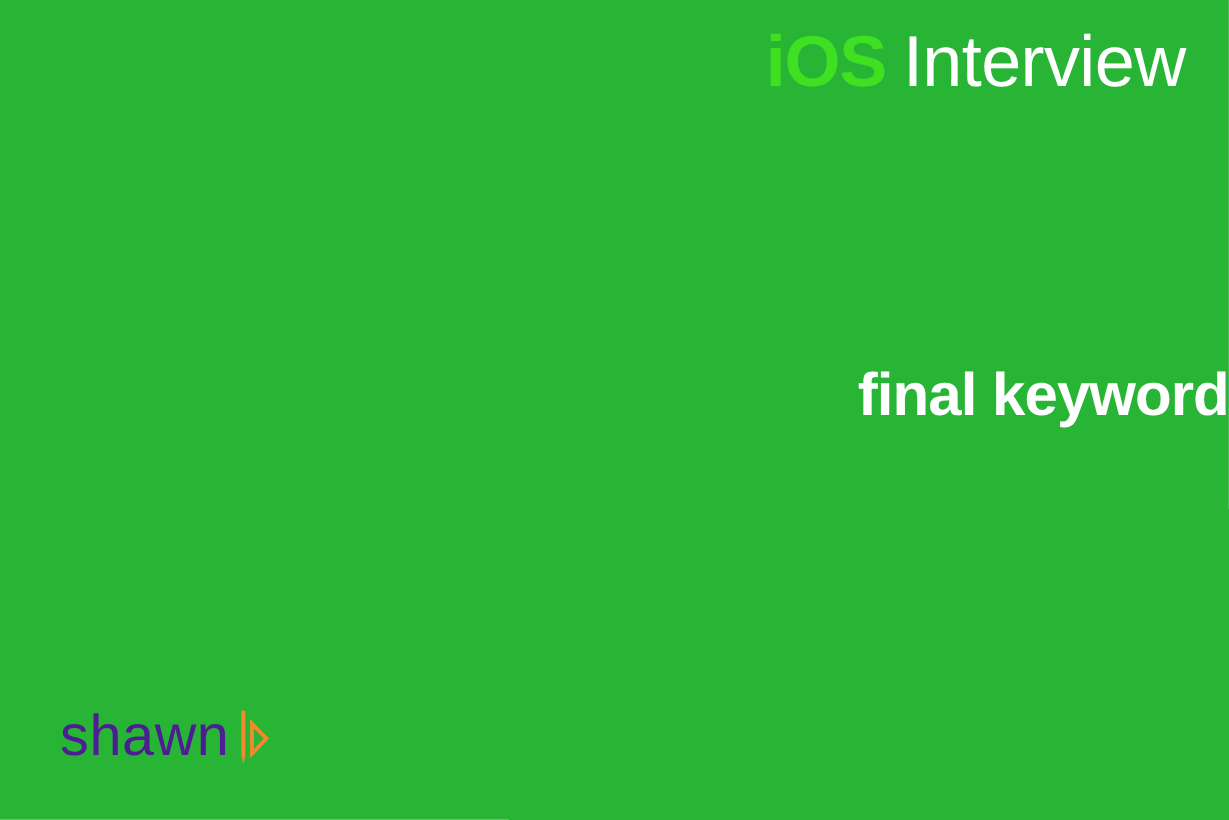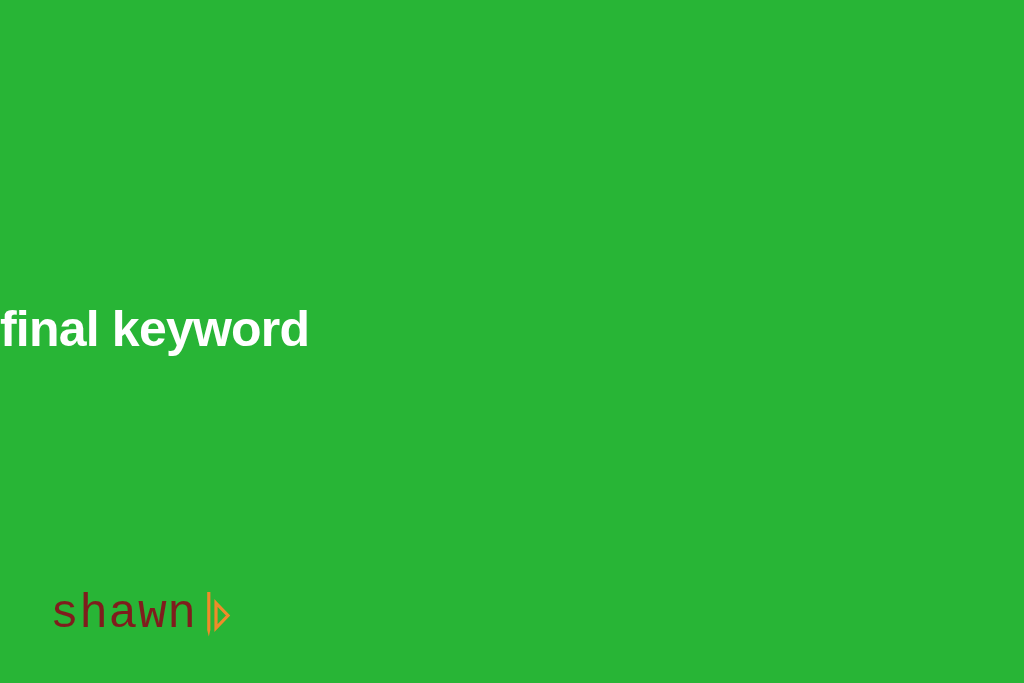--- a/index.html
+++ b/index.html
@@ -45,45 +45,44 @@
     letter-spacing: -0.5px;
     margin-left: 14px;
   }
 
   
   .slide-title {
     position: absolute;
     left: 0;
     right: 0;
     top: 302px;
-    text-align: left;
+    text-align: right;
     font-size: 50px;
     font-weight: 700;
     color: #ffffff;
     letter-spacing: -0.8px;
     line-height: 1.1;
   }
 
   
   .brand-logo {
     position: absolute;
     left: 50px;
     bottom: 45px;
     display: flex;
     align-items: flex-end;
     line-height: 1;
     white-space: nowrap;
   }
   .brand-word {
     font-size: 48px;
     font-weight: 300;
-    color: #7f1d1d;
+    color: #4c1d95;
     letter-spacing: 0.5px;
     line-height: 1;
-    font-family: Liberation Mono, monospace;
   }
   .brand-mark {
     display: inline-block;
     width: 30px;
     height: 52px;
     margin: 0 3px 0 4px;
     position: relative;
     top: 4px;
   }
   .brand-mark svg {
@@ -92,20 +91,22 @@
     height: 52px;
     overflow: visible;
   }
 </style>
 </head>
 <body>
 
 <div class="slide">
 
   <div class="slide-header">
+    <span class="header-accent">iOS</span>
+    <span class="header-rest">Interview</span>
   </div>
 
   <div class="slide-title">final keyword</div>
 
   <div class="brand-logo">
     <span class="brand-word">shawn</span>
 
     <span class="brand-mark">
       <svg viewBox="0 0 30 52" xmlns="http://www.w3.org/2000/svg" aria-hidden="true">
 

